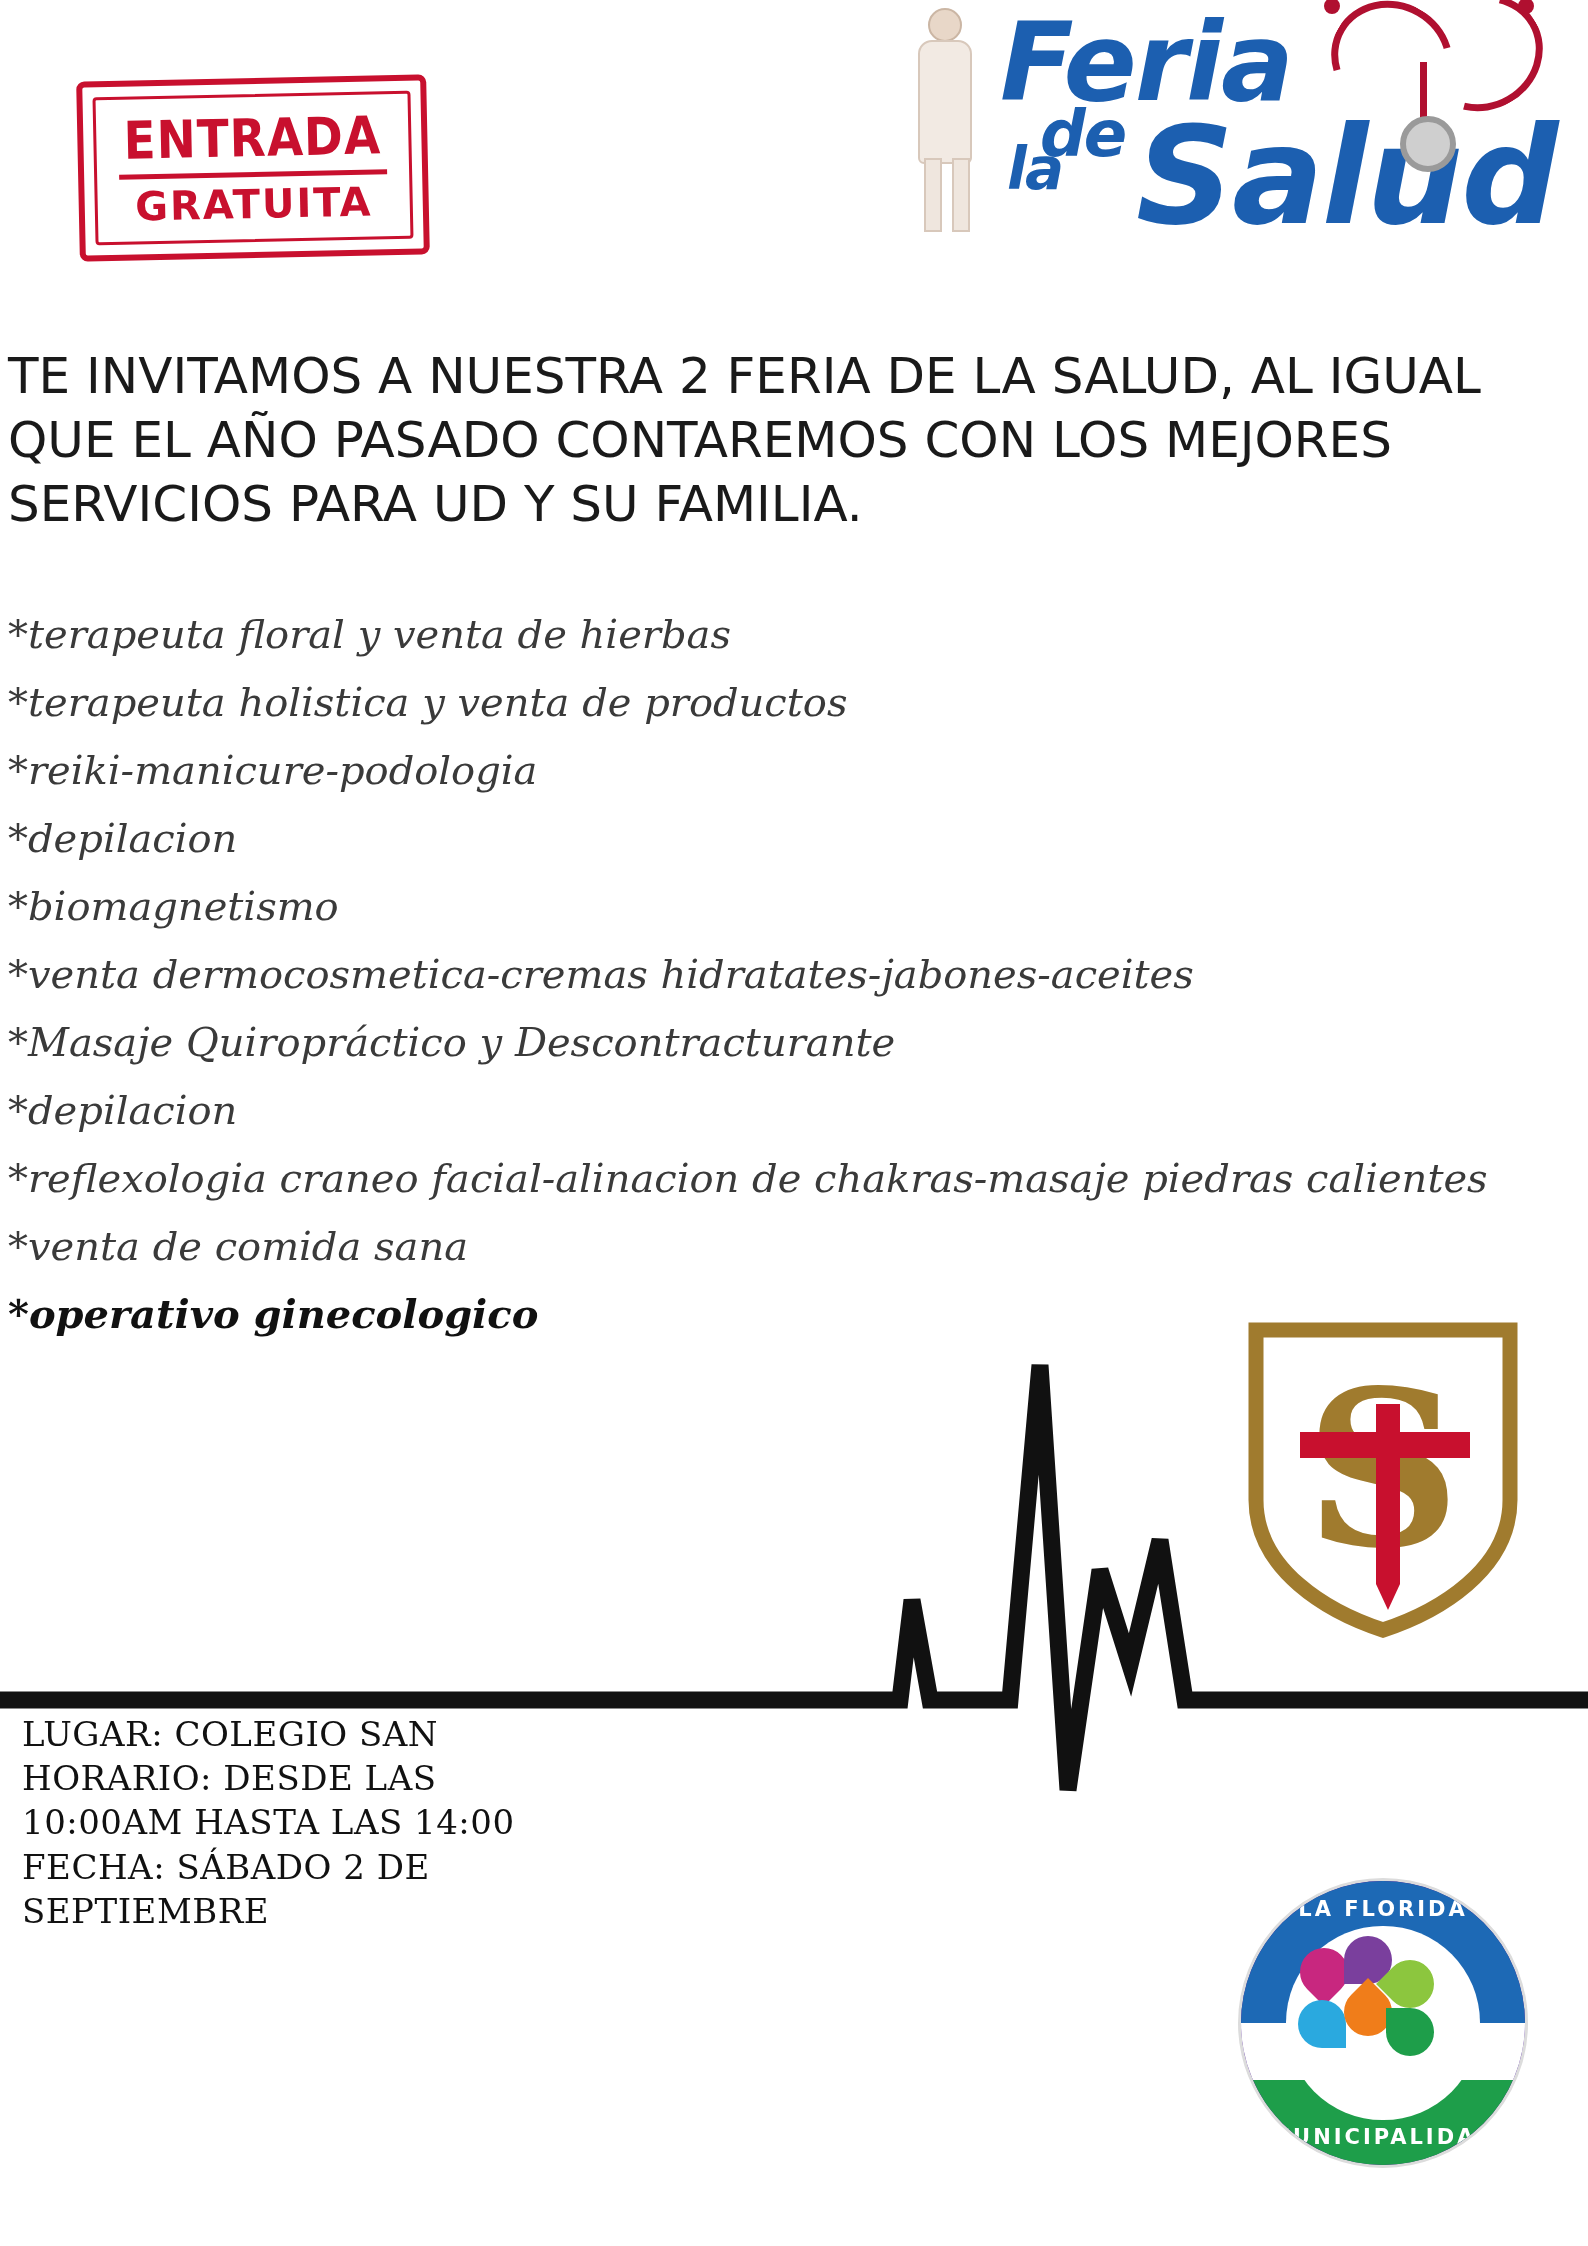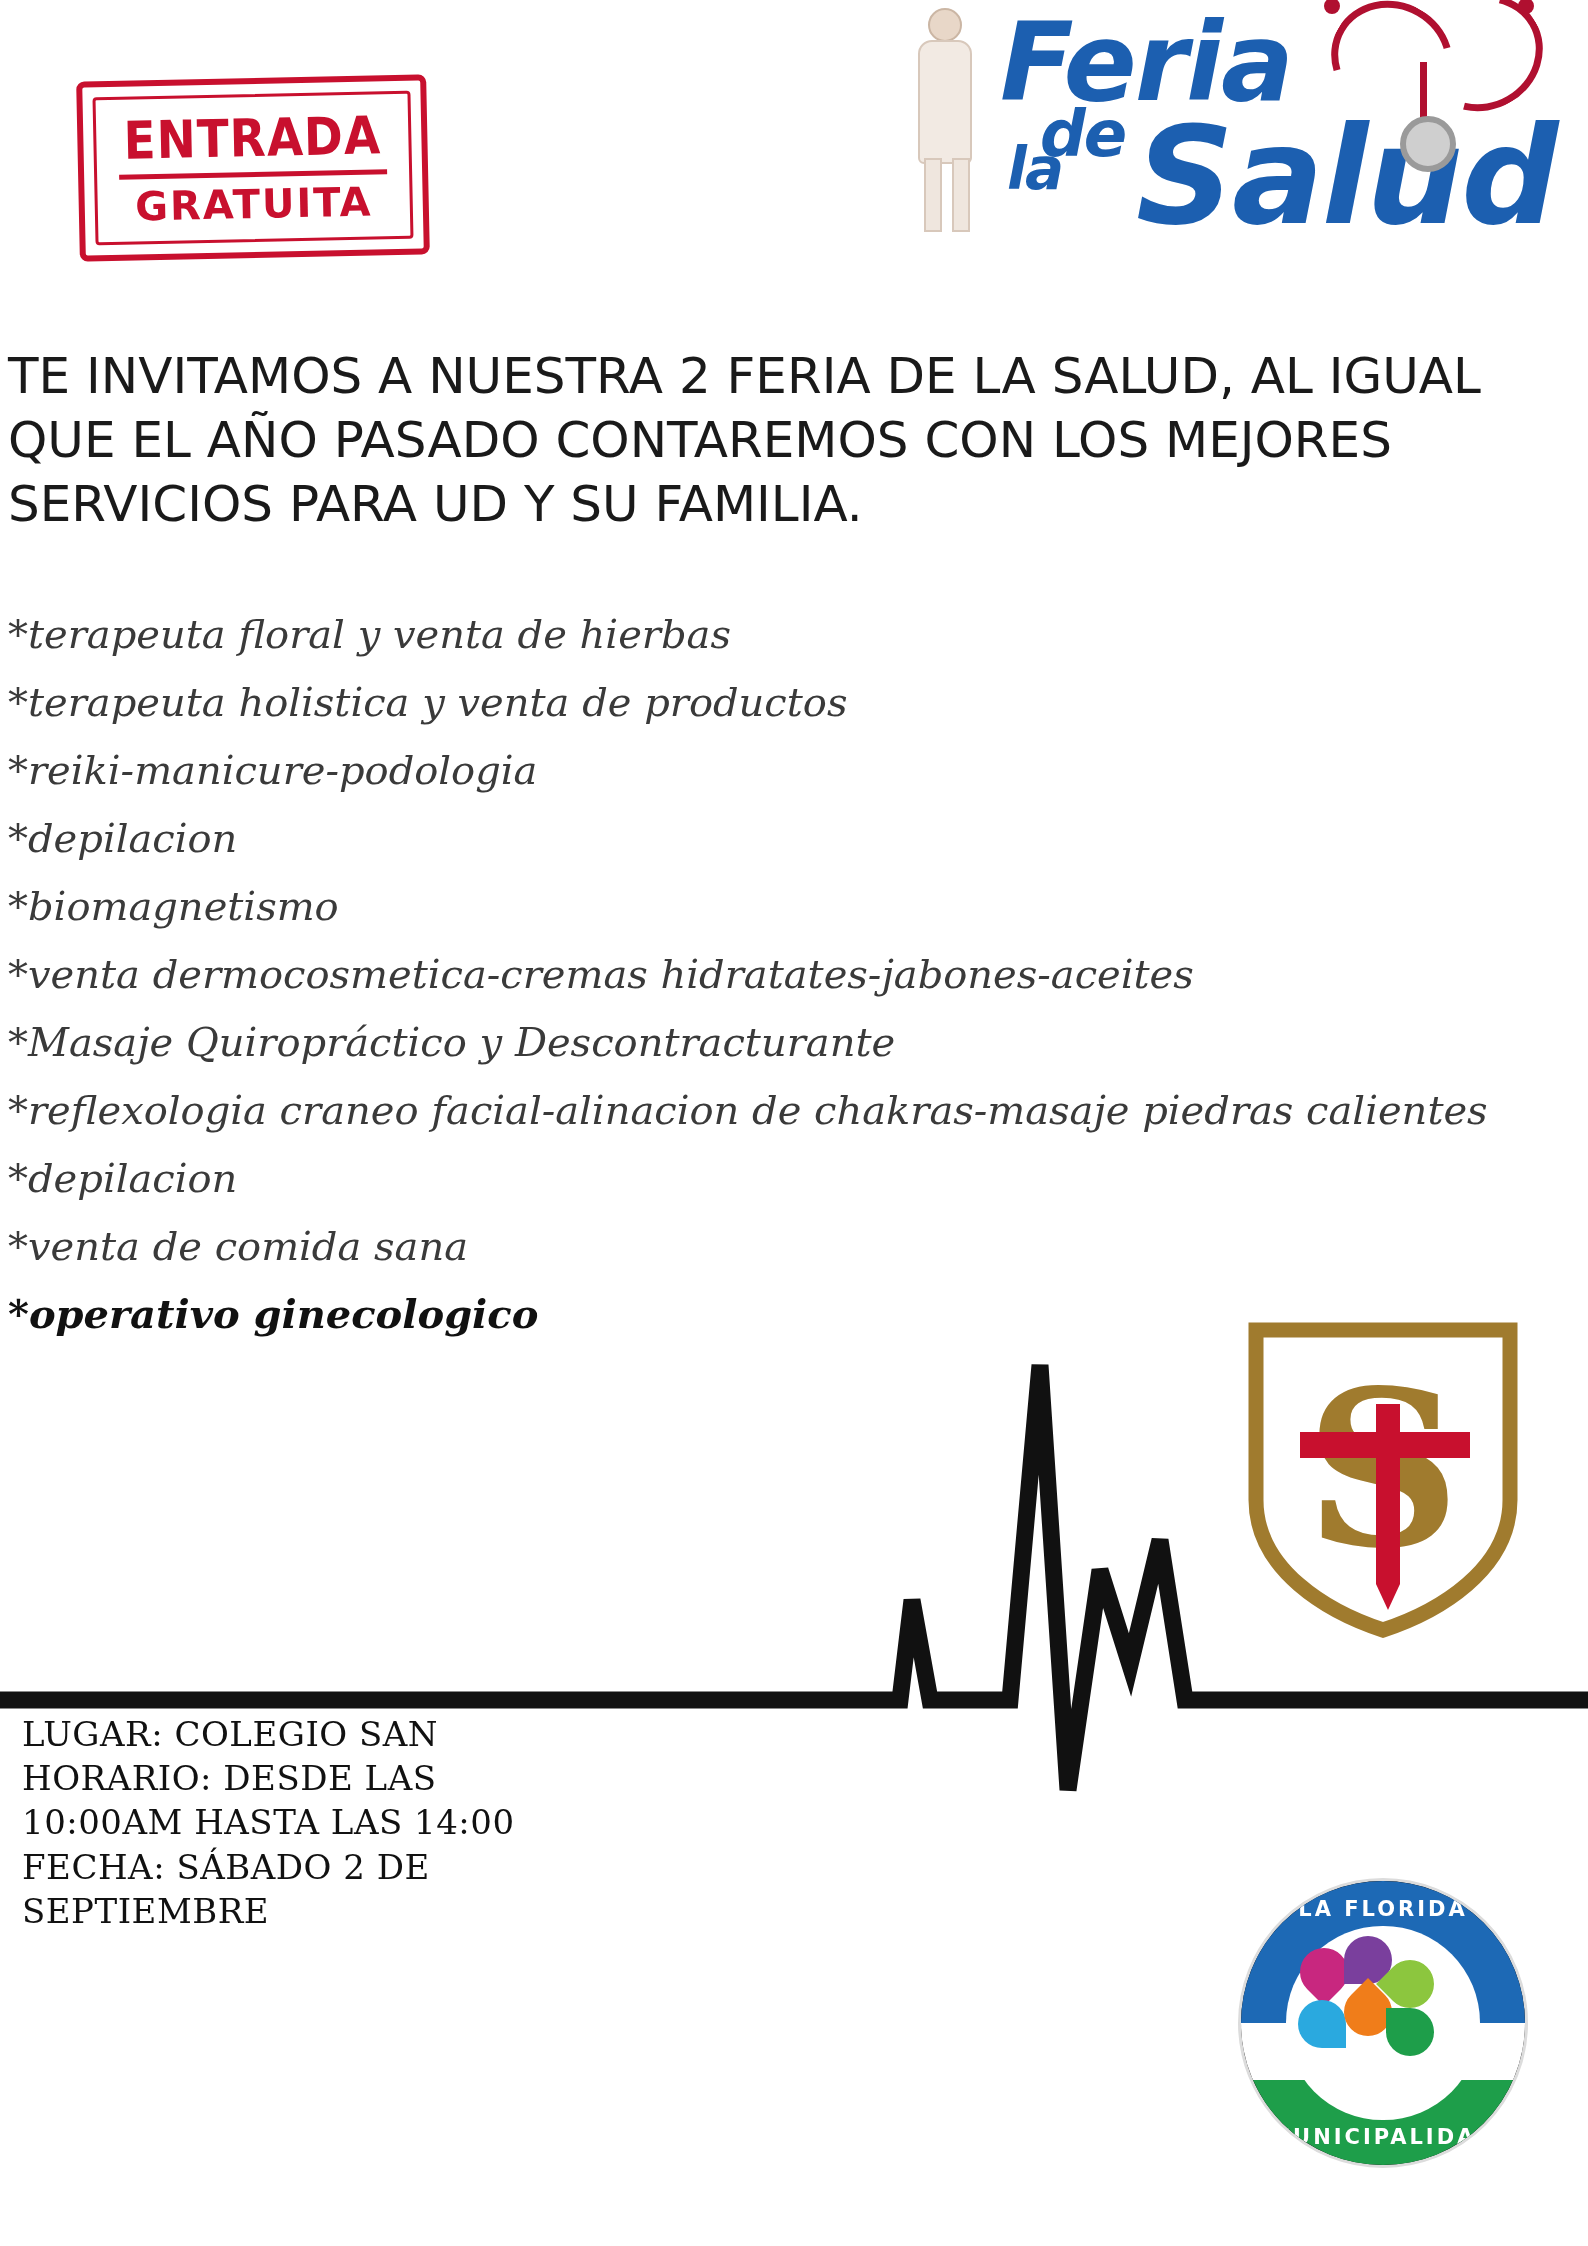--- a/index.html
+++ b/index.html
@@ -241,21 +241,21 @@
     position: absolute;
     left: 1238px;
     top: 1878px;
     width: 290px;
     height: 290px;
   }
   .florida-circle {
     position: absolute;
     inset: 0;
     border-radius: 50%;
-    background: #000000;
+    background: #4c1d95;
     border: 3px solid #dcdcdc;
     overflow: hidden;
   }
   .florida-top {
     position: absolute;
     left: 0; top: 0; width: 100%; height: 50%;
     background: #1d69b5;
   }
   .florida-bottom {
     position: absolute;
@@ -333,22 +333,22 @@
   </div>
 
   <div class="services" id="services-list">
       <div class="service-item">*terapeuta floral y venta de hierbas</div>
       <div class="service-item">*terapeuta holistica y venta de productos</div>
       <div class="service-item">*reiki-manicure-podologia</div>
       <div class="service-item">*depilacion</div>
       <div class="service-item">*biomagnetismo</div>
       <div class="service-item">*venta dermocosmetica-cremas hidratates-jabones-aceites</div>
       <div class="service-item">*Masaje Quiropráctico y Descontracturante</div>
+      <div class="service-item">*depilacion</div>
       <div class="service-item">*reflexologia craneo facial-alinacion de chakras-masaje piedras calientes</div>
-      <div class="service-item">*depilacion</div>
       <div class="service-item">*venta de comida sana</div>
       <div class="service-item bold">*operativo ginecologico</div>
     </div>
 
   <svg class="ecg" viewBox="0 0 1588 560" preserveAspectRatio="none">
     <path d="M0 430 L880 430 L900 430 L912 330 L930 430 L1010 430 L1040 95 L1068 520 L1100 300 L1130 395 L1160 270 L1185 430 L1230 430 L1588 430" fill="none" stroke="#111111" stroke-width="17" stroke-linejoin="miter" stroke-linecap="butt"></path>
   </svg>
 
   <svg class="shield" viewBox="0 0 290 320">
     <path d="M18 10 H272 V180 C272 250 200 292 145 310 C90 292 18 250 18 180 Z" fill="#ffffff" stroke="#a07b2e" stroke-width="15"></path>

